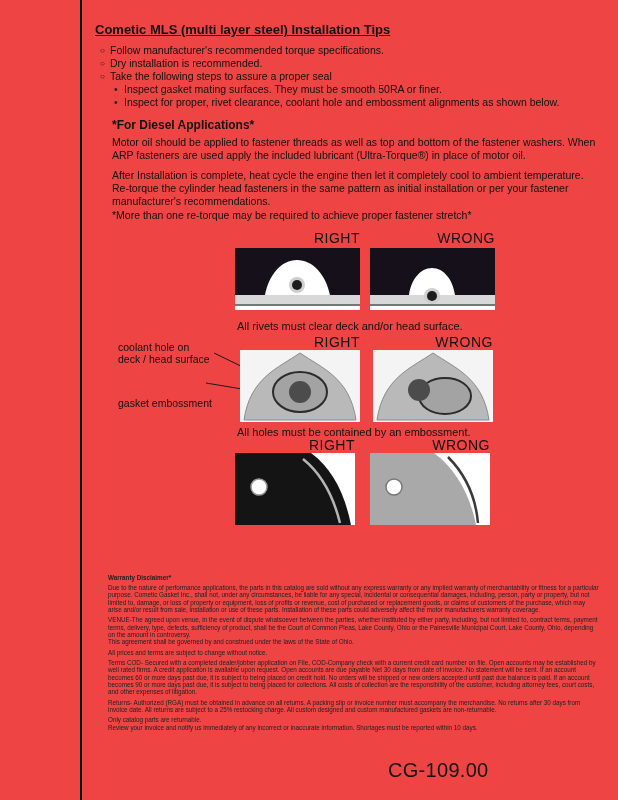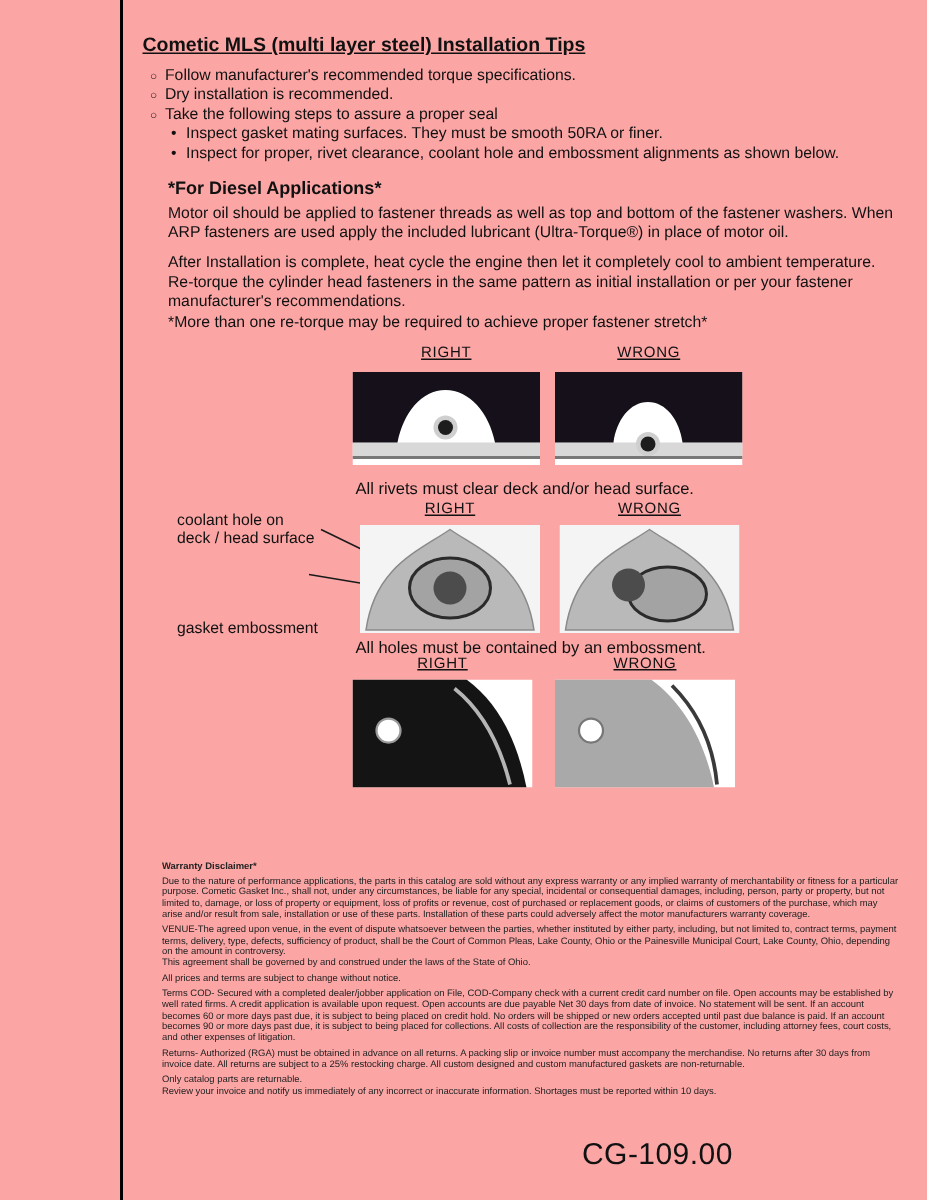--- a/index.html
+++ b/index.html
@@ -1,32 +1,32 @@
 <!DOCTYPE html>
 <html><head>
 <meta charset="utf-8">
 <style>
   html,body{margin:0;padding:0;background:#e8e8e8;}
   .page{
-    position:relative;width:618px;height:800px;background:#fca5a5;
+    position:relative;width:618px;height:800px;background:#ef4444;
     font-family:"Liberation Sans",sans-serif;color:#111;overflow:hidden;
     margin:0 auto;
   }
   .abs{position:absolute;}
   .vrule{position:absolute;left:80px;top:0;width:2px;height:800px;background:#000;}
   h1.title{margin:0;font-size:13px;font-weight:bold;text-decoration:underline;white-space:nowrap;}
   ul.tips{list-style:none;margin:0;padding:0;font-size:10.5px;}
   ul.tips li{display:flex;align-items:flex-start;line-height:13px;}
   ul.tips li .mk{width:10px;flex:0 0 10px;text-align:left;}
   ul.tips li.top .mk{font-size:8px;line-height:13px;}
   ul.tips li.sub{margin-left:14px;}
   ul.tips li.sub .mk{font-size:10.5px;}
   .h2{font-size:12px;font-weight:bold;}
   .para{font-size:10.5px;line-height:13px;}
-  .rw{font-size:10px;text-align:center;letter-spacing:0.5px;text-decoration:underline;}
+  .rw{font-size:14px;text-align:right;letter-spacing:0.5px;}
   .cap{font-size:11px;line-height:13px;}
   .ptr-label{font-size:10.5px;line-height:12px;white-space:pre-line;}
   .diag{display:block;}
   .disc{font-size:6.3px;line-height:1.14;color:#222;}
   .disc .dh{font-weight:bold;margin:0 0 3px 0;}
   .disc p{margin:0 0 3.5px 0;white-space:pre-line;}
   .footer{font-size:20px;letter-spacing:0.3px;}
 </style>
 </head>
 <body>
@@ -86,21 +86,21 @@
     <circle cx="62" cy="48" r="5" fill="#1d1d1d"></circle>
   </svg>
 
   <div class="abs cap" style="left:237px;top:320px;width:300px;">All rivets must clear deck and/or head surface.</div>
 
   <div class="abs rw" style="left:240px;top:334px;width:120px;">RIGHT</div>
   <div class="abs rw" style="left:373px;top:334px;width:120px;">WRONG</div>
 
   <div class="abs ptr-label" style="left:118px;top:341px;width:100px;">coolant hole on
 deck / head surface</div>
-  <div class="abs ptr-label" style="left:118px;top:378px;width:100px;margin-top:35px;">gasket embossment</div>
+  <div class="abs ptr-label" style="left:118px;top:362px;width:100px;margin-top:35px;">gasket embossment</div>
 
   <svg class="abs" style="left:200px;top:345px;" width="110" height="60" viewBox="0 0 110 60">
     <line x1="14" y1="8" x2="88" y2="44" stroke="#1a1a1a" stroke-width="1"></line>
     <line x1="6" y1="38" x2="72" y2="49" stroke="#1a1a1a" stroke-width="1"></line>
   </svg>
 
   <svg class="abs diag" style="left:240px;top:350px;" width="120" height="72" viewBox="0 0 120 72">
     <rect width="120" height="72" fill="#f4f4f4"></rect>
     <path d="M60,3 C82,18 110,28 116,70 L4,70 C10,28 38,18 60,3 Z" fill="#b9b9b9" stroke="#8a8a8a" stroke-width="1"></path>
     <ellipse cx="60" cy="42" rx="27" ry="20" fill="#a3a3a3" stroke="#2b2b2b" stroke-width="2"></ellipse>

